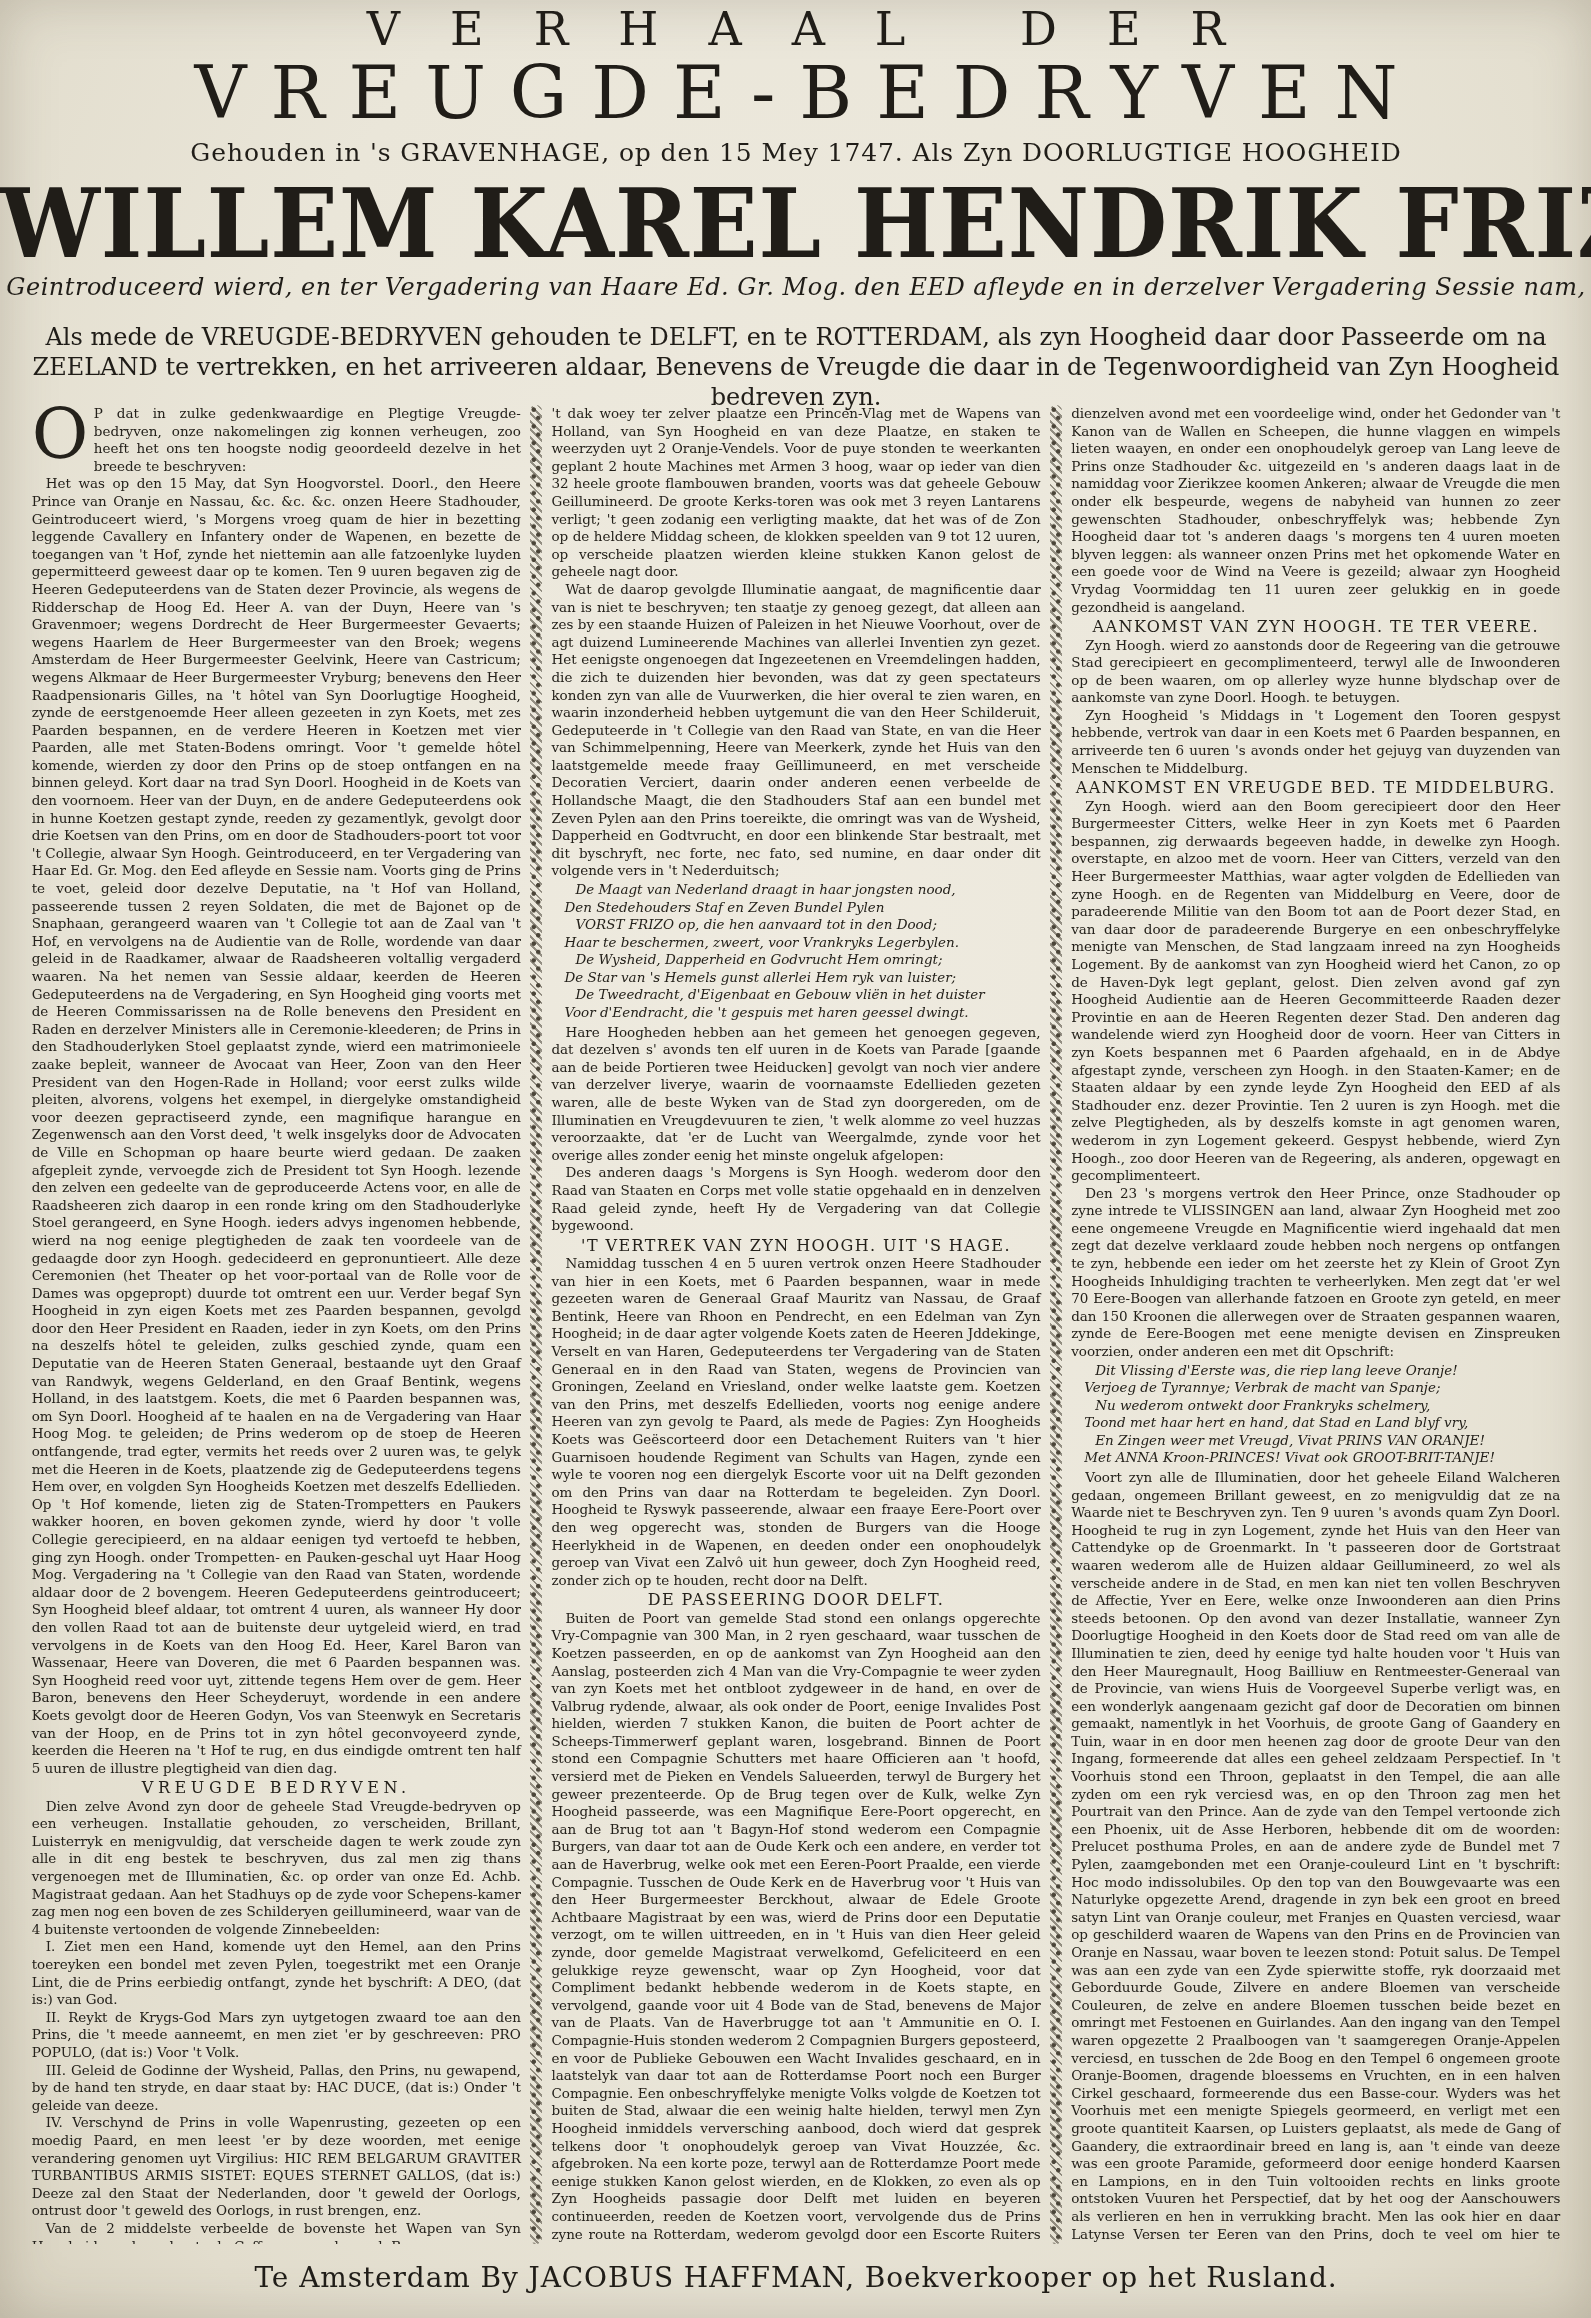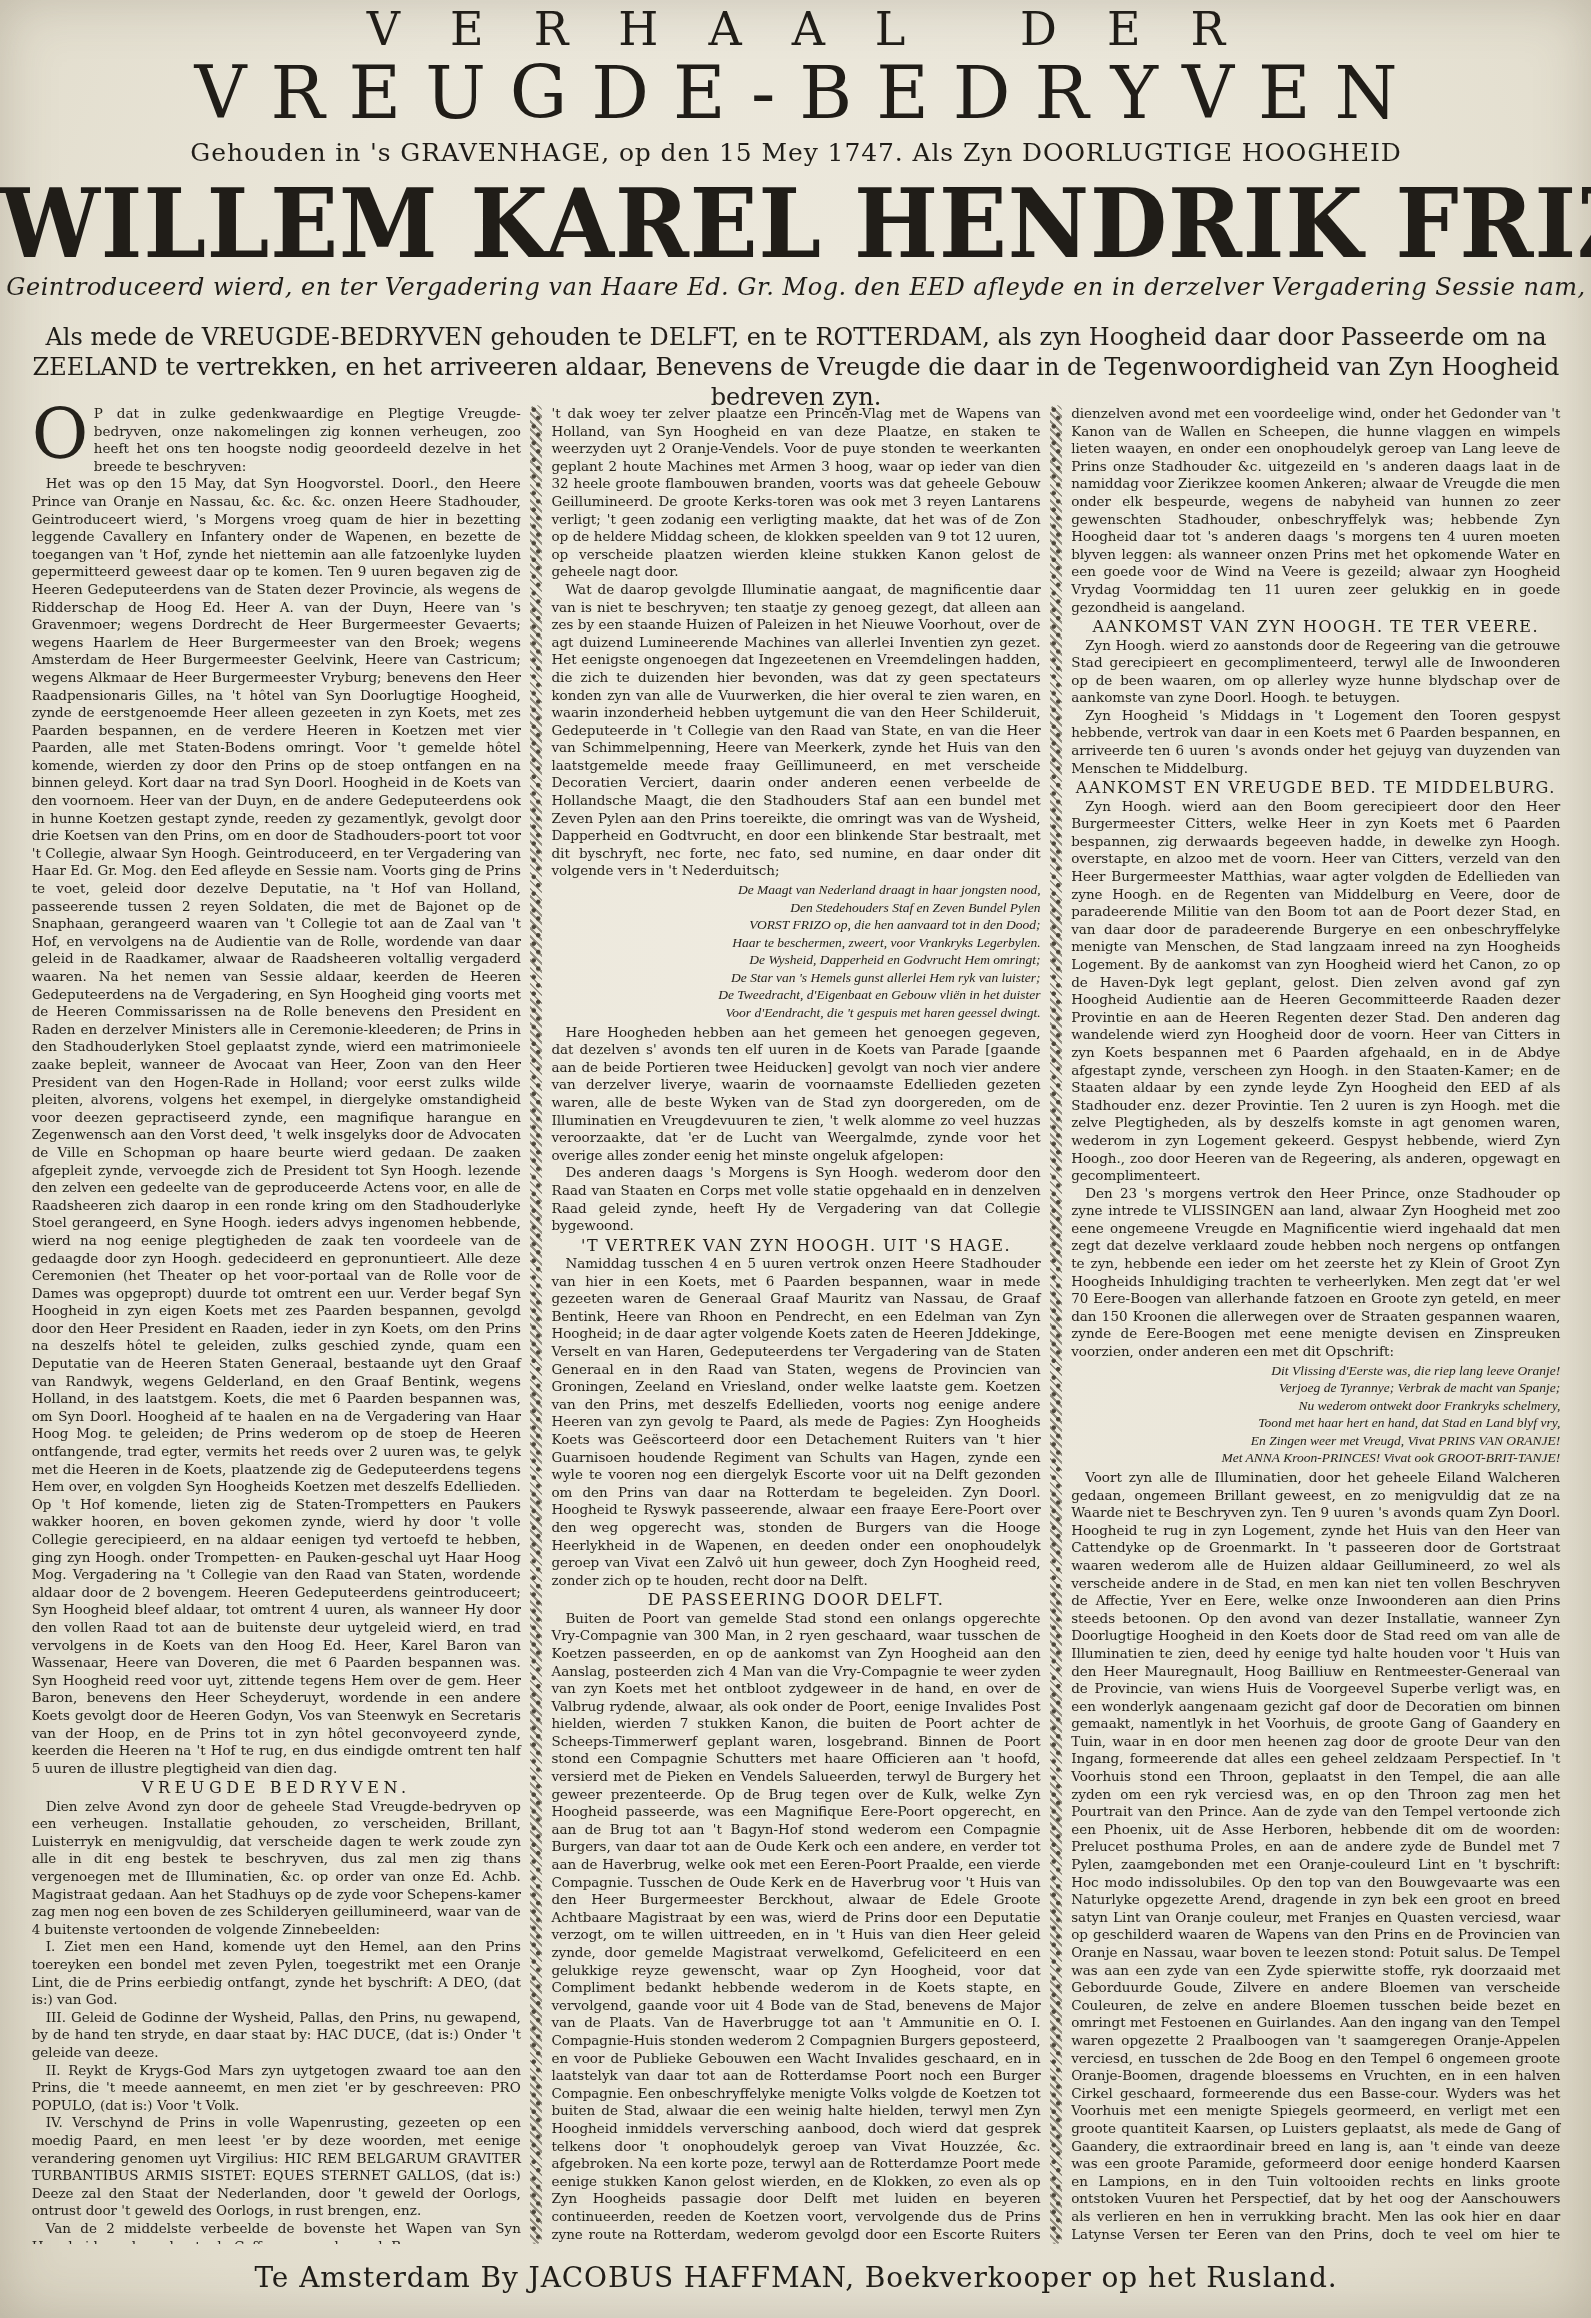--- a/index.html
+++ b/index.html
@@ -66,21 +66,21 @@
   .dropcap{
     float:left; font-size:69px; line-height:54px; padding:1.9px 5.6px 0 0;
     font-weight:normal;
   }
   .col-heading{
     text-align:center; font-size:16px; letter-spacing:1.4px;
     margin:1.9px 0 0.9px 0; text-indent:0; white-space:nowrap;
   }
   .col-heading.wide{ letter-spacing:4.6px; font-size:16px; }
   .verse{ font-style:italic; margin:0.9px 0 1.9px 0; }
-  .verse-line{ padding-left:24px; text-indent:0; text-align:right;font-family:Liberation Serif, serif; }
+  .verse-line{ padding-left:24px; text-indent:0; text-align:left; }
   .verse-line.alt{ padding-left:13px; }
   
   .colophon{
     position:absolute; left:0; right:0; top:2261px; text-align:center;
     font-size:28px; letter-spacing:0.9px;
   }
 </style>
 </head>
 <body>
 
@@ -98,22 +98,22 @@
     </div>
   </div>
 
   <div class="columns">
     <div class="col">
         <p class="para noindent"><span class="dropcap">O</span>P dat in zulke gedenkwaardige en Plegtige Vreugde-bedryven, onze nakomelingen zig konnen verheugen, zoo heeft het ons ten hoogste nodig geoordeeld dezelve in het breede te beschryven:</p>
         <p class="para">Het was op den 15 May, dat Syn Hoogvorstel. Doorl., den Heere Prince van Oranje en Nassau, &amp;c. &amp;c. &amp;c. onzen Heere Stadhouder, Geintroduceert wierd, 's Morgens vroeg quam de hier in bezetting leggende Cavallery en Infantery onder de Wapenen, en bezette de toegangen van 't Hof, zynde het niettemin aan alle fatzoenlyke luyden gepermitteerd geweest daar op te komen. Ten 9 uuren begaven zig de Heeren Gedeputeerdens van de Staten dezer Provincie, als wegens de Ridderschap de Hoog Ed. Heer A. van der Duyn, Heere van 's Gravenmoer; wegens Dordrecht de Heer Burgermeester Gevaerts; wegens Haarlem de Heer Burgermeester van den Broek; wegens Amsterdam de Heer Burgermeester Geelvink, Heere van Castricum; wegens Alkmaar de Heer Burgermeester Vryburg; benevens den Heer Raadpensionaris Gilles, na 't hôtel van Syn Doorlugtige Hoogheid, zynde de eerstgenoemde Heer alleen gezeeten in zyn Koets, met zes Paarden bespannen, en de verdere Heeren in Koetzen met vier Paarden, alle met Staten-Bodens omringt. Voor 't gemelde hôtel komende, wierden zy door den Prins op de stoep ontfangen en na binnen geleyd. Kort daar na trad Syn Doorl. Hoogheid in de Koets van den voornoem. Heer van der Duyn, en de andere Gedeputeerdens ook in hunne Koetzen gestapt zynde, reeden zy gezamentlyk, gevolgt door drie Koetsen van den Prins, om en door de Stadhouders-poort tot voor 't Collegie, alwaar Syn Hoogh. Geintroduceerd, en ter Vergadering van Haar Ed. Gr. Mog. den Eed afleyde en Sessie nam. Voorts ging de Prins te voet, geleid door dezelve Deputatie, na 't Hof van Holland, passeerende tussen 2 reyen Soldaten, die met de Bajonet op de Snaphaan, gerangeerd waaren van 't Collegie tot aan de Zaal van 't Hof, en vervolgens na de Audientie van de Rolle, wordende van daar geleid in de Raadkamer, alwaar de Raadsheeren voltallig vergaderd waaren. Na het nemen van Sessie aldaar, keerden de Heeren Gedeputeerdens na de Vergadering, en Syn Hoogheid ging voorts met de Heeren Commissarissen na de Rolle benevens den President en Raden en derzelver Ministers alle in Ceremonie-kleederen; de Prins in den Stadhouderlyken Stoel geplaatst zynde, wierd een matrimonieele zaake bepleit, wanneer de Avocaat van Heer, Zoon van den Heer President van den Hogen-Rade in Holland; voor eerst zulks wilde pleiten, alvorens, volgens het exempel, in diergelyke omstandigheid voor deezen gepractiseerd zynde, een magnifique harangue en Zegenwensch aan den Vorst deed, 't welk insgelyks door de Advocaten de Ville en Schopman op haare beurte wierd gedaan. De zaaken afgepleit zynde, vervoegde zich de President tot Syn Hoogh. lezende den zelven een gedeelte van de geproduceerde Actens voor, en alle de Raadsheeren zich daarop in een ronde kring om den Stadhouderlyke Stoel gerangeerd, en Syne Hoogh. ieders advys ingenomen hebbende, wierd na nog eenige plegtigheden de zaak ten voordeele van de gedaagde door zyn Hoogh. gedecideerd en gepronuntieert. Alle deze Ceremonien (het Theater op het voor-portaal van de Rolle voor de Dames was opgepropt) duurde tot omtrent een uur. Verder begaf Syn Hoogheid in zyn eigen Koets met zes Paarden bespannen, gevolgd door den Heer President en Raaden, ieder in zyn Koets, om den Prins na deszelfs hôtel te geleiden, zulks geschied zynde, quam een Deputatie van de Heeren Staten Generaal, bestaande uyt den Graaf van Randwyk, wegens Gelderland, en den Graaf Bentink, wegens Holland, in des laatstgem. Koets, die met 6 Paarden bespannen was, om Syn Doorl. Hoogheid af te haalen en na de Vergadering van Haar Hoog Mog. te geleiden; de Prins wederom op de stoep de Heeren ontfangende, trad egter, vermits het reeds over 2 uuren was, te gelyk met die Heeren in de Koets, plaatzende zig de Gedeputeerdens tegens Hem over, en volgden Syn Hoogheids Koetzen met deszelfs Edellieden. Op 't Hof komende, lieten zig de Staten-Trompetters en Paukers wakker hooren, en boven gekomen zynde, wierd hy door 't volle Collegie gerecipieerd, en na aldaar eenigen tyd vertoefd te hebben, ging zyn Hoogh. onder Trompetten- en Pauken-geschal uyt Haar Hoog Mog. Vergadering na 't Collegie van den Raad van Staten, wordende aldaar door de 2 bovengem. Heeren Gedeputeerdens geintroduceert; Syn Hoogheid bleef aldaar, tot omtrent 4 uuren, als wanneer Hy door den vollen Raad tot aan de buitenste deur uytgeleid wierd, en trad vervolgens in de Koets van den Hoog Ed. Heer, Karel Baron van Wassenaar, Heere van Doveren, die met 6 Paarden bespannen was. Syn Hoogheid reed voor uyt, zittende tegens Hem over de gem. Heer Baron, benevens den Heer Scheyderuyt, wordende in een andere Koets gevolgt door de Heeren Godyn, Vos van Steenwyk en Secretaris van der Hoop, en de Prins tot in zyn hôtel geconvoyeerd zynde, keerden die Heeren na 't Hof te rug, en dus eindigde omtrent ten half 5 uuren de illustre plegtigheid van dien dag.</p>
         <div class="col-heading wide">VREUGDE BEDRYVEN.</div>
         <p class="para">Dien zelve Avond zyn door de geheele Stad Vreugde-bedryven op een verheugen. Installatie gehouden, zo verscheiden, Brillant, Luisterryk en menigvuldig, dat verscheide dagen te werk zoude zyn alle in dit eng bestek te beschryven, dus zal men zig thans vergenoegen met de Illuminatien, &amp;c. op order van onze Ed. Achb. Magistraat gedaan. Aan het Stadhuys op de zyde voor Schepens-kamer zag men nog een boven de zes Schilderyen geillumineerd, waar van de 4 buitenste vertoonden de volgende Zinnebeelden:</p>
         <p class="para">I. Ziet men een Hand, komende uyt den Hemel, aan den Prins toereyken een bondel met zeven Pylen, toegestrikt met een Oranje Lint, die de Prins eerbiedig ontfangt, zynde het byschrift: A DEO, (dat is:) van God.</p>
+        <p class="para">II. Reykt de Krygs-God Mars zyn uytgetogen zwaard toe aan den Prins, die 't meede aanneemt, en men ziet 'er by geschreeven: PRO POPULO, (dat is:) Voor 't Volk.</p>
         <p class="para">III. Geleid de Godinne der Wysheid, Pallas, den Prins, nu gewapend, by de hand ten stryde, en daar staat by: HAC DUCE, (dat is:) Onder 't geleide van deeze.</p>
-        <p class="para">II. Reykt de Krygs-God Mars zyn uytgetogen zwaard toe aan den Prins, die 't meede aanneemt, en men ziet 'er by geschreeven: PRO POPULO, (dat is:) Voor 't Volk.</p>
         <p class="para">IV. Verschynd de Prins in volle Wapenrusting, gezeeten op een moedig Paard, en men leest 'er by deze woorden, met eenige verandering genomen uyt Virgilius: HIC REM BELGARUM GRAVITER TURBANTIBUS ARMIS SISTET: EQUES STERNET GALLOS, (dat is:) Deeze zal den Staat der Nederlanden, door 't geweld der Oorlogs, ontrust door 't geweld des Oorlogs, in rust brengen, enz.</p>
         <p class="para">Van de 2 middelste verbeelde de bovenste het Wapen van Syn Hoogheid, en de onderste de Cyffernaam gekroond. Boven van</p>
       </div>
     <div class="divider"></div>
     <div class="col">
         <p class="para noindent">'t dak woey ter zelver plaatze een Princen-Vlag met de Wapens van Holland, van Syn Hoogheid en van deze Plaatze, en staken te weerzyden uyt 2 Oranje-Vendels. Voor de puye stonden te weerkanten geplant 2 houte Machines met Armen 3 hoog, waar op ieder van dien 32 heele groote flambouwen branden, voorts was dat geheele Gebouw Geillumineerd. De groote Kerks-toren was ook met 3 reyen Lantarens verligt; 't geen zodanig een verligting maakte, dat het was of de Zon op de heldere Middag scheen, de klokken speelden van 9 tot 12 uuren, op verscheide plaatzen wierden kleine stukken Kanon gelost de geheele nagt door.</p>
         <p class="para">Wat de daarop gevolgde Illuminatie aangaat, de magnificentie daar van is niet te beschryven; ten staatje zy genoeg gezegt, dat alleen aan zes by een staande Huizen of Paleizen in het Nieuwe Voorhout, over de agt duizend Lumineerende Machines van allerlei Inventien zyn gezet. Het eenigste ongenoegen dat Ingezeetenen en Vreemdelingen hadden, die zich te duizenden hier bevonden, was dat zy geen spectateurs konden zyn van alle de Vuurwerken, die hier overal te zien waren, en waarin inzonderheid hebben uytgemunt die van den Heer Schilderuit, Gedeputeerde in 't Collegie van den Raad van State, en van die Heer van Schimmelpenning, Heere van Meerkerk, zynde het Huis van den laatstgemelde meede fraay Geïllimuneerd, en met verscheide Decoratien Verciert, daarin onder anderen eenen verbeelde de Hollandsche Maagt, die den Stadhouders Staf aan een bundel met Zeven Pylen aan den Prins toereikte, die omringt was van de Wysheid, Dapperheid en Godtvrucht, en door een blinkende Star bestraalt, met dit byschryft, nec forte, nec fato, sed numine, en daar onder dit volgende vers in 't Nederduitsch;</p>
         <div class="verse">
           <div class="verse-line">De Maagt van Nederland draagt in haar jongsten nood,</div>
           <div class="verse-line alt">Den Stedehouders Staf en Zeven Bundel Pylen</div>

